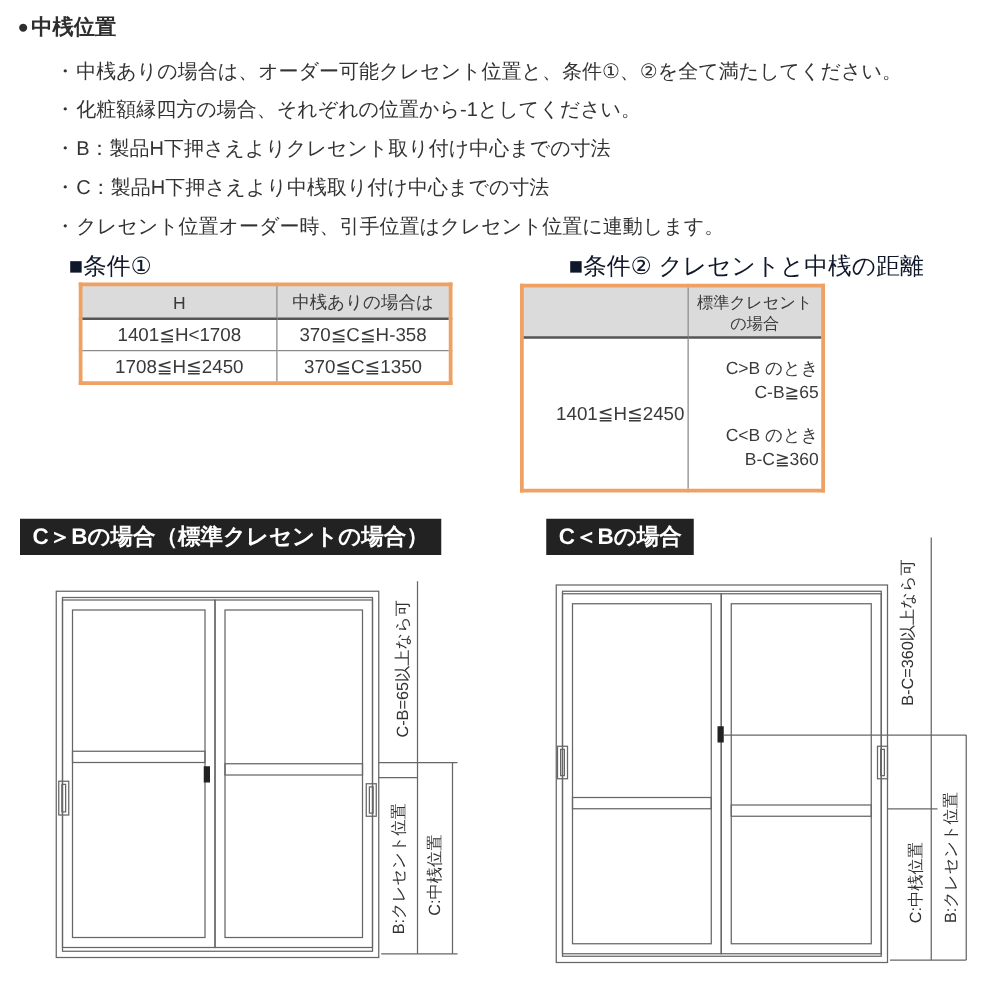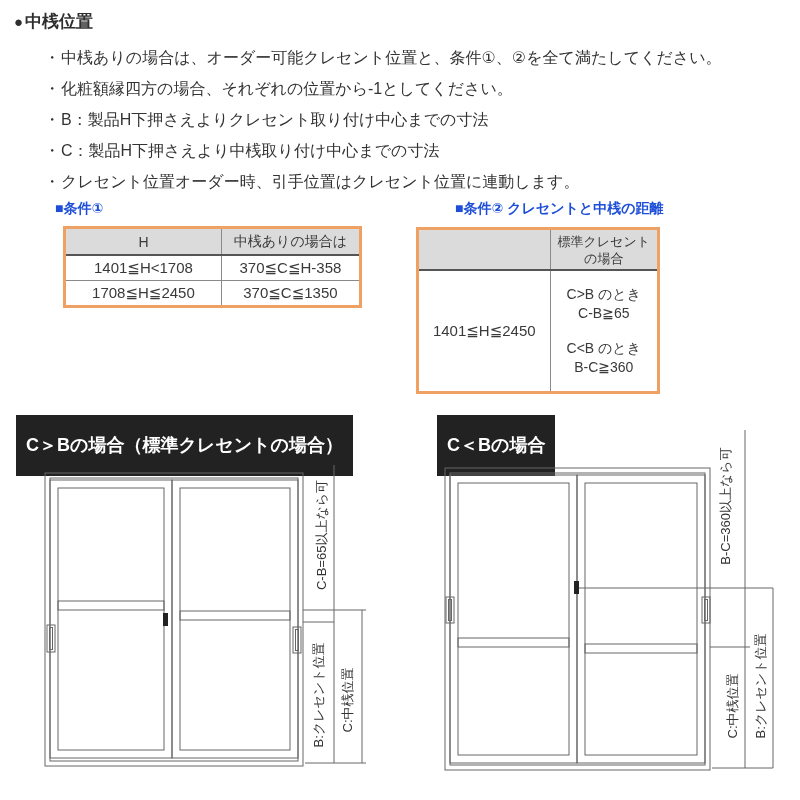--- a/index.html
+++ b/index.html
@@ -8,39 +8,39 @@
     font-family:"Liberation Sans","DejaVu Sans",sans-serif;
     color:#333; overflow:hidden;
   }
   
   .doc-title { position:absolute; left:14px; top:10px; font-size:17px; font-weight:bold; color:#2e2e2e; display:flex; align-items:center; }
   .doc-title .marker { font-size:15px; margin-right:2px; }
   .notes { position:absolute; left:44px; top:42px; width:740px; }
   .note-row { display:flex; font-size:16px; line-height:31px; color:#333; white-space:nowrap; }
   .note-row .b { width:17px; flex:0 0 17px; }
   
-  .sec-head { position:absolute; font-size:14px; font-weight:bold; color:#1d4ed8; white-space:nowrap; }
+  .sec-head { position:absolute; font-size:19px; font-weight:normal; color:#0f172a; white-space:nowrap; }
   .sec-head.h1 { left:55px; top:200px; }
   .sec-head.h2 { left:413px; top:200px;margin-left:42px; }
   
   table.cond { position:absolute; border-collapse:collapse; table-layout:fixed; background:#fff; border:3px solid #efa163; text-align:center; color:#3a3a3a; }
   table.cond th, table.cond td { border:1px solid #8a8a8a; padding:0 2px; }
   table.cond th { background:#dbdbdb; font-weight:normal; border-bottom:2px solid #555; }
   table.t1 { left:63px; top:226px; width:299px; font-size:15px; }
   table.t1 th { height:25px; font-size:14px; }
   table.t1 td { height:24px; }
   table.t1 col.c1 { width:53%; }
   table.t2 { left:416px; top:227px; width:244px; font-size:15px; }
   table.t2 th { height:39px; font-size:13px; line-height:17px; white-space:pre-line; }
-  table.t2 td { height:120px; }
+  table.t2 td { height:120px;text-align:right; }
   table.t2 col.c1 { width:55%; }
   .cases { font-size:14px; line-height:19px; }
   .cases .case-gap { margin-top:16px; }
   
-  .banner { position:absolute; top:415px; background:#222; color:#fff; font-weight:bold; font-size:18px; line-height:21px; padding:20px 10px; white-space:nowrap; }
+  .banner { position:absolute; top:415px; background:#222; color:#fff; font-weight:bold; font-size:18px; line-height:21px; padding:4px 10px; white-space:nowrap; }
   .banner.left { left:16px; }
   .banner.right { left:437px; }
   
   svg.dg { position:absolute; }
   svg.dg .ln { stroke:#666; stroke-width:1; fill:none; }
   svg.dg .fillmark { fill:#222; stroke:none; }
   svg.dg text { fill:#333; font-size:13px; font-family:"Liberation Sans","DejaVu Sans",sans-serif; }
   .dgl { left:20px; top:455px; }
   .dgr { left:425px; top:420px; }
 </style>

